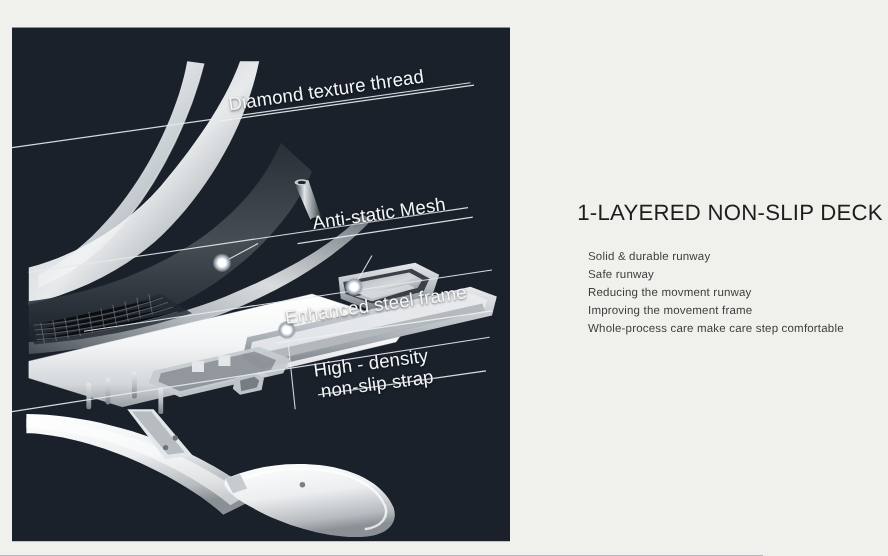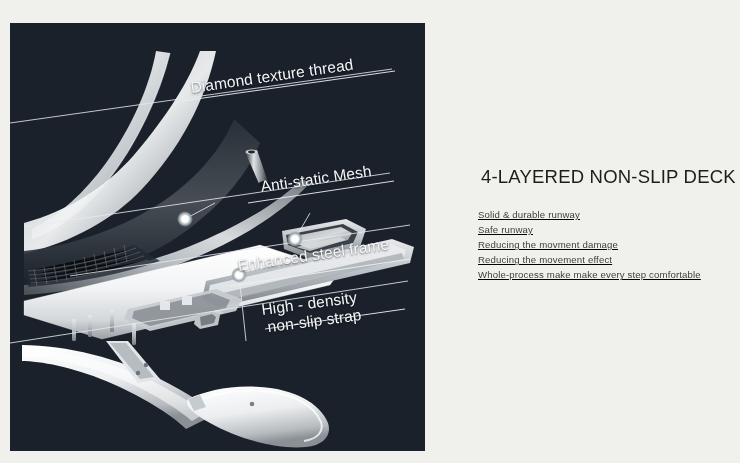--- a/index.html
+++ b/index.html
@@ -90,23 +90,22 @@
     font-family: "Liberation Sans", sans-serif;
     font-size: 18.5px;
     font-weight: 400;
     color: #1d1d1b;
     letter-spacing: .2px;
     margin: 0 0 19px 3px;
     white-space: nowrap;
   }
   #feature-list {
     list-style: none;
-    margin: 0;
+    margin: 12px;
     padding: 0;
-    text-decoration: underline;
   }
   #feature-list li {
     font-family: "Liberation Sans", sans-serif;
     font-size: 9.6px;
     color: #3e3e3c;
     line-height: 15.1px;
     letter-spacing: .15px;
     white-space: nowrap;
   }
 </style>
@@ -312,24 +311,24 @@
 
     <div class="callout" id="callout-frame">Enhanced steel frame</div>
 
     <div class="callout" id="callout-strap">
       <span class="ln ln1">High - density</span>
       <span class="ln ln2">non-slip strap</span>
     </div>
   </div>
 
   <div id="info-col">
-    <h1 id="deck-title">4-LAYERED NON-SLIP DECK</h1>
+    <h1 id="deck-title">1-LAYERED NON-SLIP DECK</h1>
 
     <ul id="feature-list">
       <li>Solid &amp; durable runway</li>
       <li>Safe runway</li>
-      <li>Reducing the movment damage</li>
-      <li>Reducing the movement effect</li>
-      <li>Whole-process make make every step comfortable</li>
+      <li>Reducing the movment runway</li>
+      <li>Improving the movement frame</li>
+      <li>Whole-process care make care step comfortable</li>
     </ul>
   </div>
 
 </div>
 
 </body></html>

